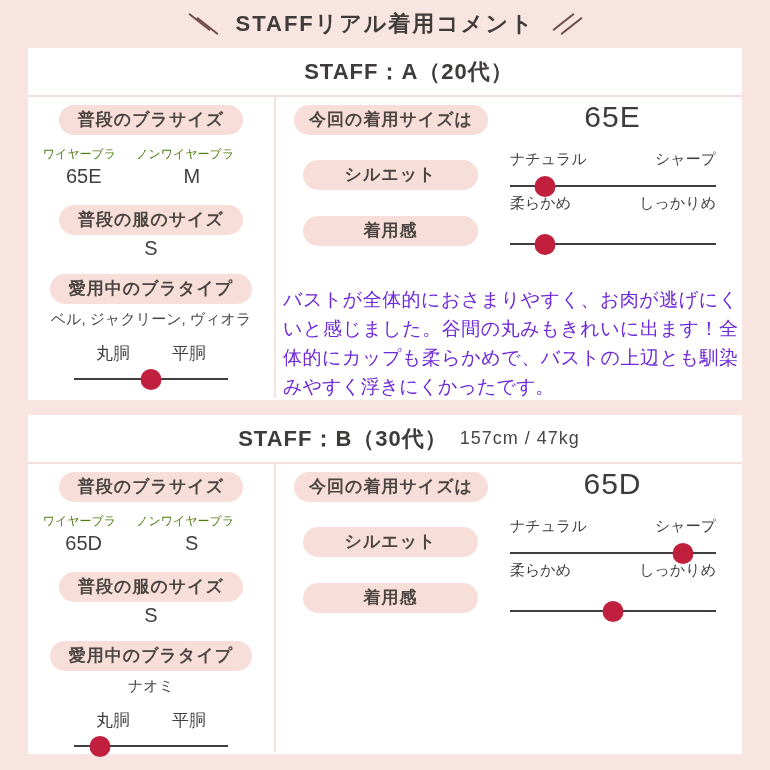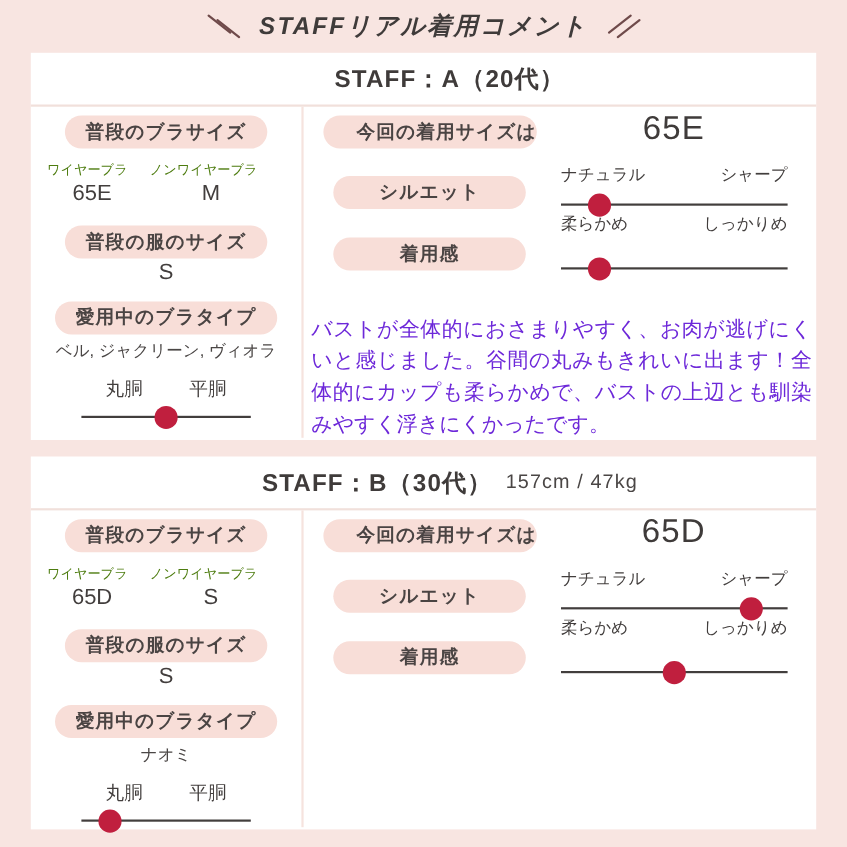--- a/index.html
+++ b/index.html
@@ -9,21 +9,21 @@
     font-family:"Liberation Sans","DejaVu Sans",sans-serif;
     color:#423e3d;
     position:relative;
     overflow:hidden;
   }
   .title-band {
     position:absolute; top:0; left:0; width:770px; height:48px;
     display:flex; align-items:center; justify-content:center; gap:16px;
   }
   .title-text {
-    font-size:22px; font-weight:600; letter-spacing:2px; color:#3f3b3a;font-style:italic;
+    font-size:22px; font-weight:600; letter-spacing:2px; color:#3f3b3a;
   }
   .slash-group { position:relative; width:34px; height:30px; }
   .slash {
     position:absolute; width:27px; height:2px; background:#6f4a4a; border-radius:1px;
   }
   .slash-left .s1 { transform:rotate(38deg); top:12px; left:0; }
   .slash-left .s2 { transform:rotate(38deg); top:16px; left:8px; }
   .slash-right .s1 { transform:rotate(-38deg); top:12px; left:0; }
   .slash-right .s2 { transform:rotate(-38deg); top:16px; left:8px; }
 
@@ -70,21 +70,21 @@
   }
   .torso-line { margin:16px auto 0; width:154px; }
 
   .slider-line { position:relative; height:2px; background:#423e3d; }
   .slider-dot {
     position:absolute; top:-9.5px; width:21px; height:21px; border-radius:50%;
     background:#c01f3e; transform:translateX(-50%);
   }
 
   
-  .rc-pill1 { position:absolute; left:18px; top:8px; width:194px; text-align:right; padding:0; }
+  .rc-pill1 { position:absolute; left:18px; top:8px; width:194px; text-align:center; padding:0; }
   .rc-bigsize {
     position:absolute; left:234px; top:3px; width:205px; text-align:center;
     font-size:30px; font-weight:500; letter-spacing:1px; color:#3f3b3a;
   }
   .rc-slider-labels {
     position:absolute; left:234px; width:206px; display:flex; justify-content:space-between;
     font-size:15px; font-weight:500; color:#423e3d; white-space:nowrap;
   }
   .rc-sl1 { top:53px; }
   .rc-sl2 { top:97px; }

